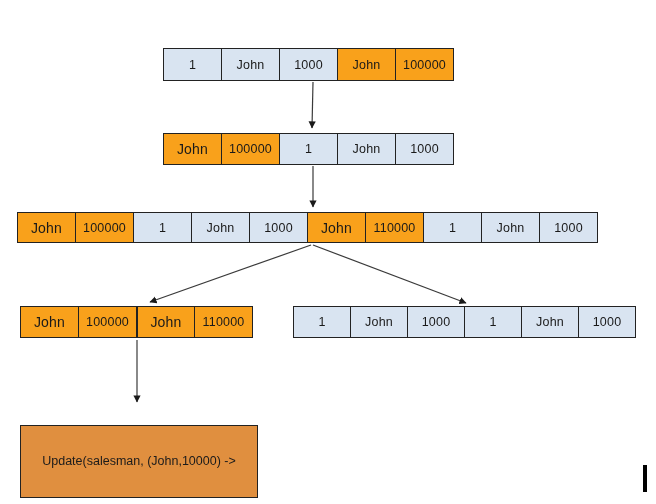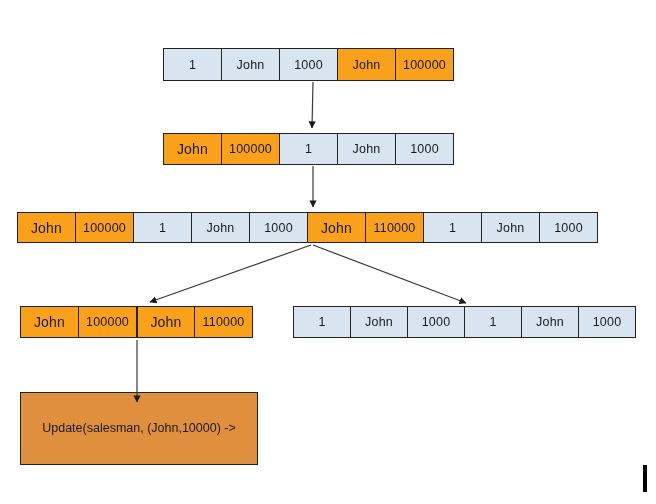--- a/index.html
+++ b/index.html
@@ -42,21 +42,21 @@
 
   #row-0 { left: 163px; top: 48px;  height: 33px; }
   #row-1 { left: 163px; top: 133px; height: 32px; }
   #row-2 { left: 17px;  top: 212px; height: 31px; }
   #row-3 { left: 20px;  top: 306px; height: 32px; }
   #row-4 { left: 293px; top: 306px; height: 32px; }
 
   #update-box {
     position: absolute;
     left: 20px;
-    top: 392px;
+    top: 425px;
     width: 238px;
     height: 73px;
     box-sizing: border-box;
     background: var(--update-box, #E08F3F);
     border: 1.5px solid var(--border, #222222);
     display: flex;
     flex-direction: column;
     align-items: center;
     justify-content: center;
     font-size: 12.5px;

